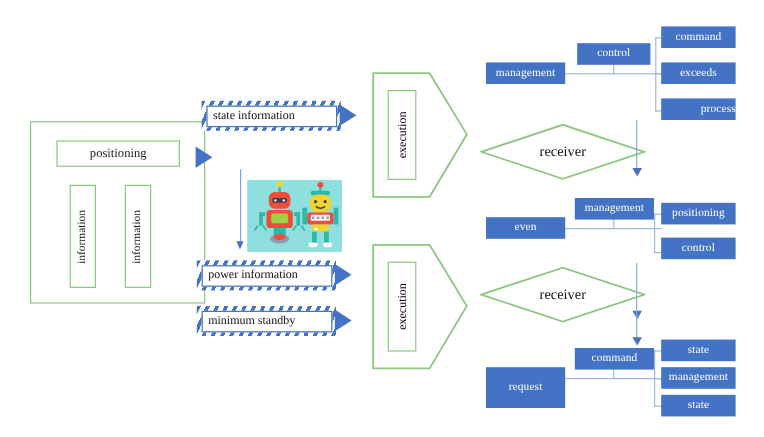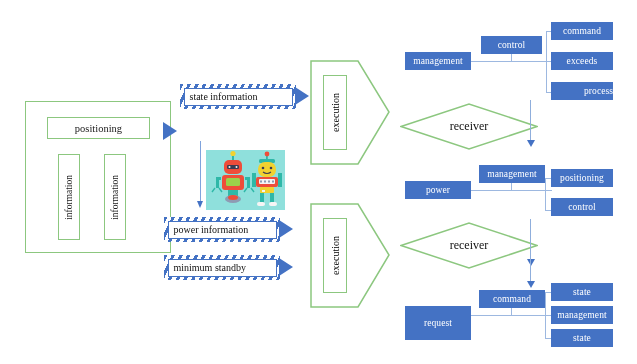--- a/index.html
+++ b/index.html
@@ -151,21 +151,21 @@
   </div>
 
   <div class="green-box green-label" id="info-box-1">
     <span class="vlabel">information</span>
   </div>
 
   <div class="green-box green-label" id="info-box-2">
     <span class="vlabel">information</span>
   </div>
 
-  <div class="arrow-box" style="left:180px;top:84px;width:130px;">
+  <div class="arrow-box" style="left:168px;top:84px;width:130px;">
     <div class="arrow-body">
       <div class="arrow-inner">state information</div>
     </div>
     <div class="arrow-head"></div>
   </div>
 
   <div class="arrow-box" style="left:164px;top:119px;width:130px;">
     <div class="arrow-head"></div>
   </div>
 
@@ -282,21 +282,21 @@
     <div class="shaft" style="height:42px;"></div>
     <div class="head" style="top:40px;"></div>
   </div>
 
   <div class="conn h" style="left:469px;top:190px;width:83px;"></div>
   <div class="conn v" style="left:511px;top:182px;height:9px;"></div>
   <div class="conn v" style="left:545px;top:178px;height:33px;"></div>
   <div class="conn h" style="left:545px;top:178px;width:10px;"></div>
   <div class="conn h" style="left:545px;top:210px;width:10px;"></div>
 
-  <div class="bnode" style="left:405px;top:181px;width:66px;height:18px;">power</div>
+  <div class="bnode" style="left:405px;top:181px;width:66px;height:18px;">even</div>
   <div class="bnode" style="left:479px;top:165px;width:66px;height:18px;">management</div>
   <div class="bnode" style="left:551px;top:169px;width:62px;height:18px;">positioning</div>
   <div class="bnode" style="left:551px;top:198px;width:62px;height:18px;">control</div>
 
   <div class="flowarrow" style="left:526px;top:219px;height:48px;">
     <div class="shaft" style="height:42px;"></div>
     <div class="head" style="top:40px;"></div>
   </div>
 
   <div class="flowarrow" style="left:526px;top:259px;height:30px;">

